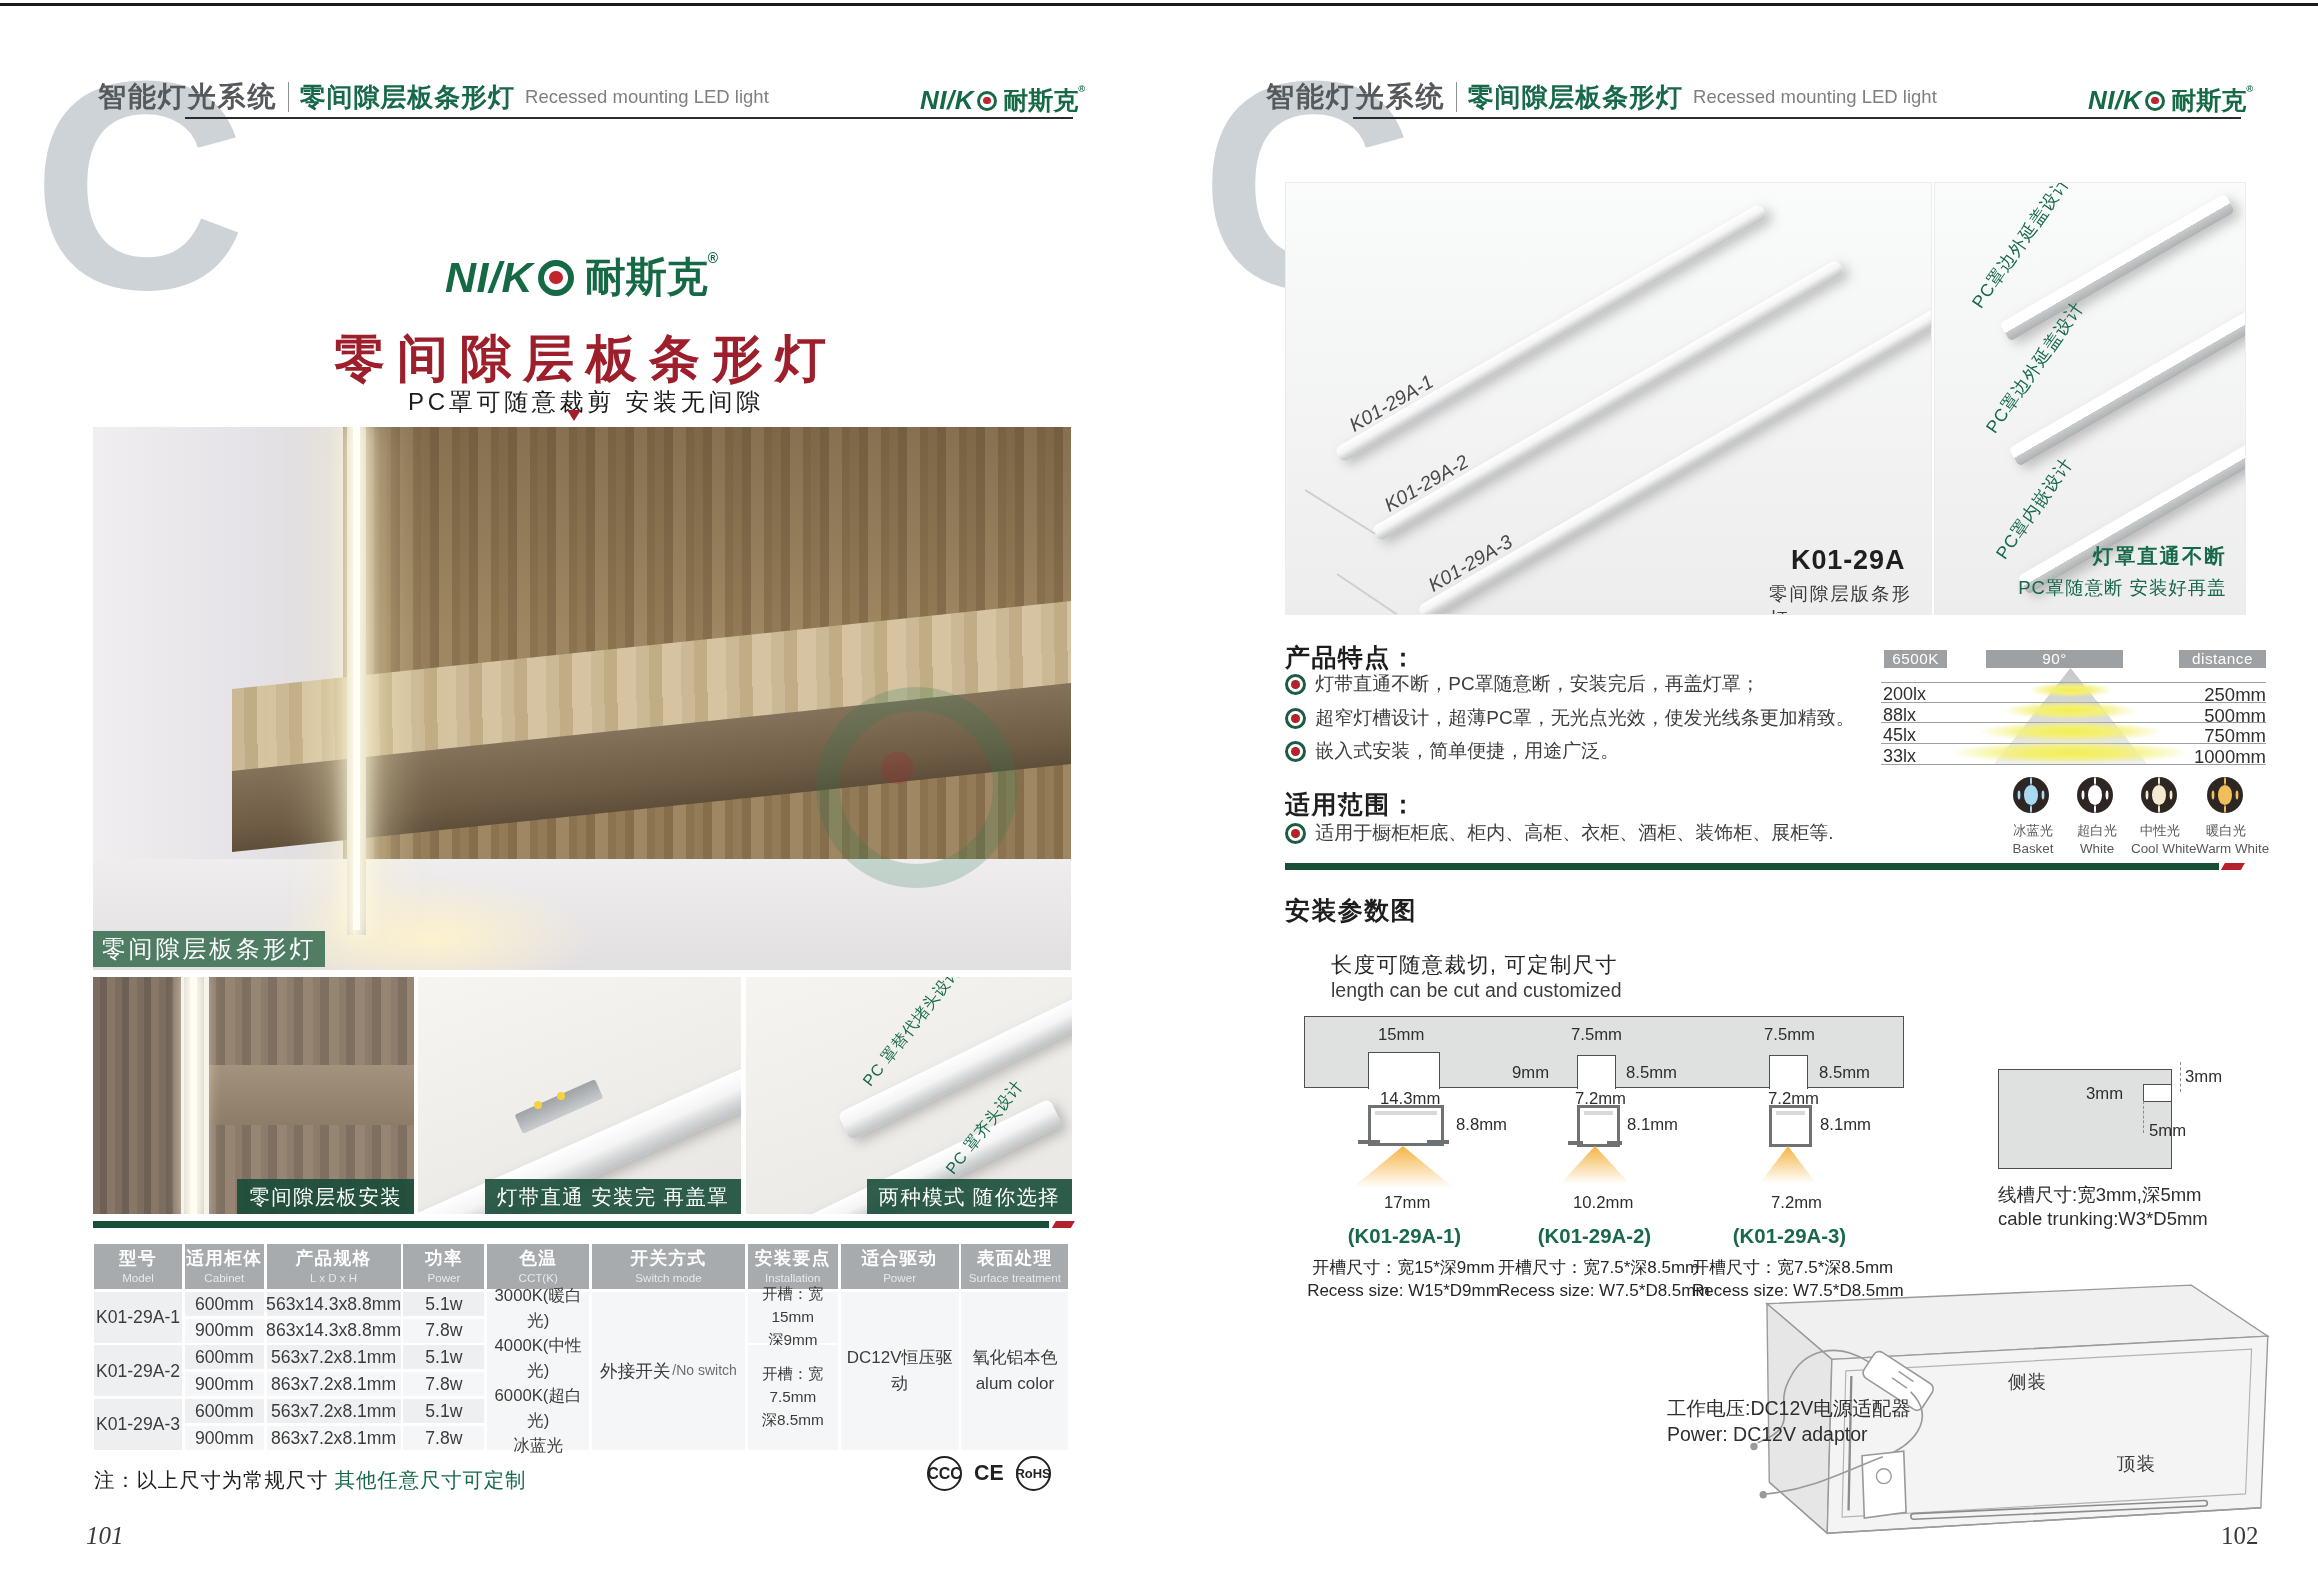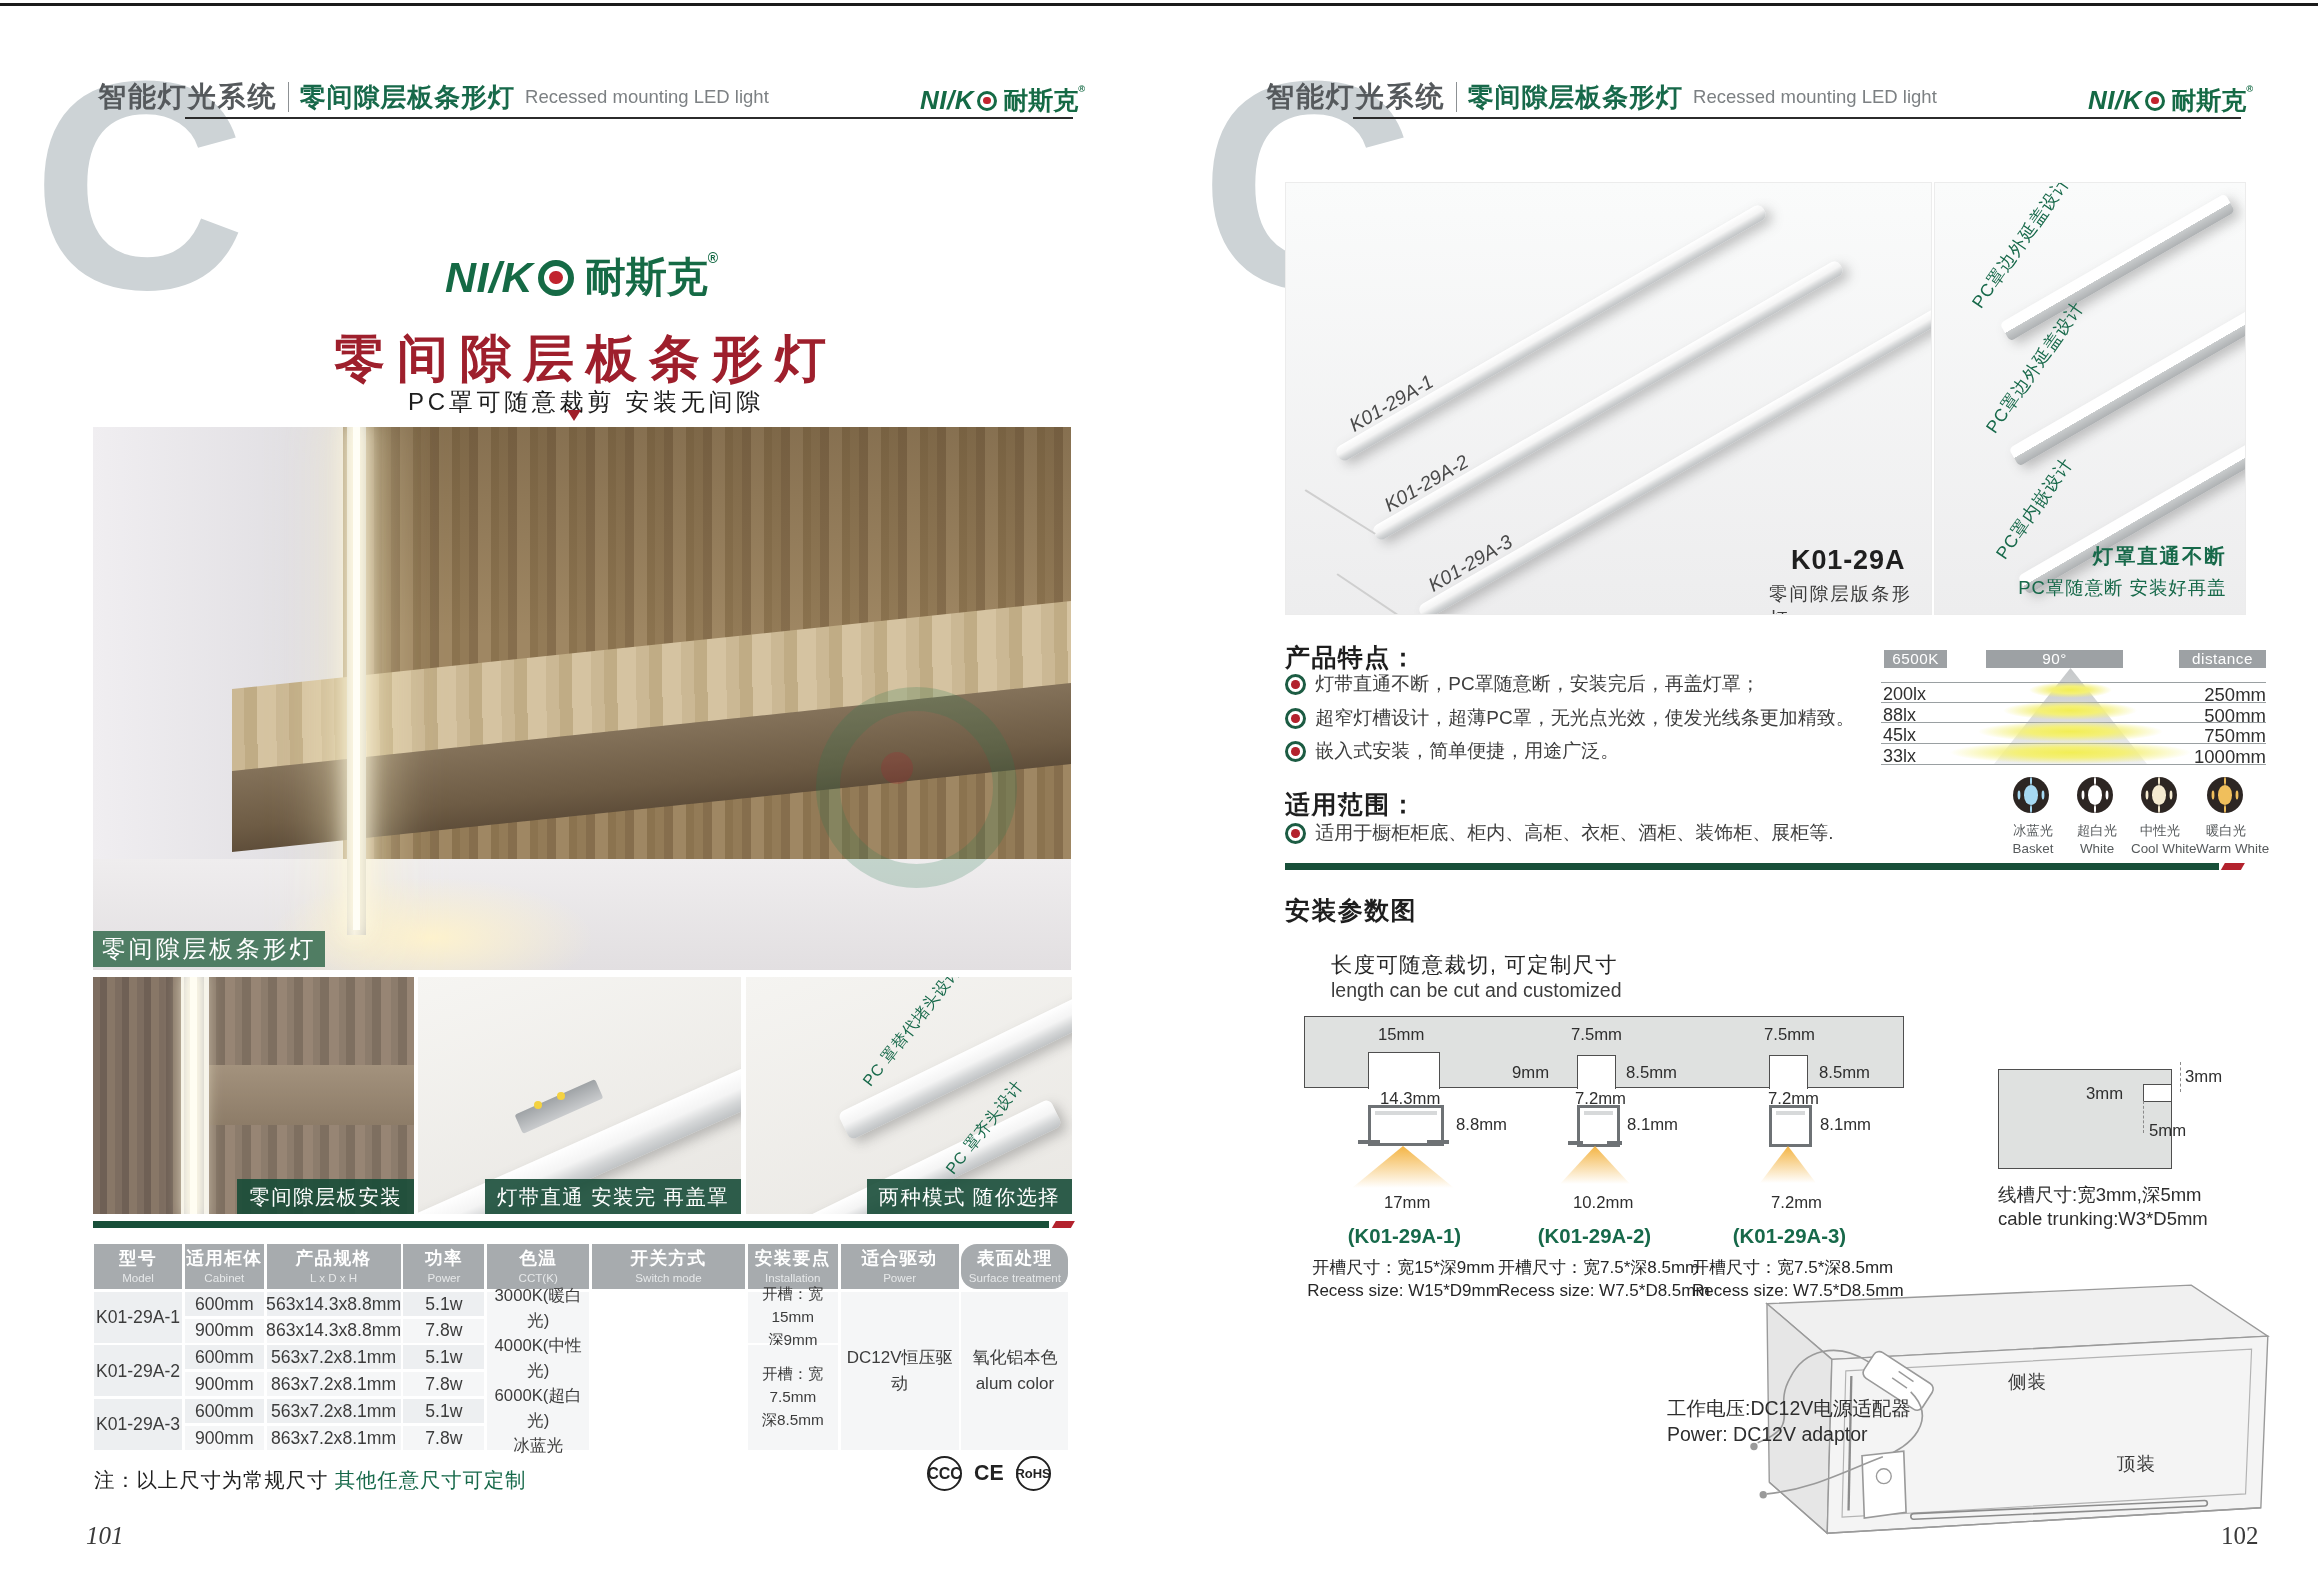--- a/index.html
+++ b/index.html
@@ -258,21 +258,21 @@
         <span class="th-en">Switch mode</span>
       </div>
     <div class="th" style="grid-column:7;grid-row:1;">
         <span class="th-cn">安装要点</span>
         <span class="th-en">Installation</span>
       </div>
     <div class="th" style="grid-column:8;grid-row:1;">
         <span class="th-cn">适合驱动</span>
         <span class="th-en">Power</span>
       </div>
-    <div class="th" style="grid-column:9;grid-row:1;border-radius:16px;">
+    <div class="th" style="grid-column:9;grid-row:1;">
         <span class="th-cn">表面处理</span>
         <span class="th-en">Surface treatment</span>
       </div>
 
     <div class="td" style="grid-column:1;grid-row:2/span 2;">K01-29A-1</div>
     <div class="td" style="grid-column:2;grid-row:2;">600mm</div>
     <div class="td" style="grid-column:3;grid-row:2;">563x14.3x8.8mm</div>
     <div class="td" style="grid-column:4;grid-row:2;">5.1w</div>
     <div class="td alt" style="grid-column:2;grid-row:3;">900mm</div>
     <div class="td alt" style="grid-column:3;grid-row:3;">863x14.3x8.8mm</div>
@@ -292,20 +292,24 @@
     <div class="td" style="grid-column:4;grid-row:6;">5.1w</div>
     <div class="td alt" style="grid-column:2;grid-row:7;">900mm</div>
     <div class="td alt" style="grid-column:3;grid-row:7;">863x7.2x8.1mm</div>
     <div class="td alt" style="grid-column:4;grid-row:7;">7.8w</div>
 
     <div class="td alt" style="grid-column:5;grid-row:2/span 6;font-size:16.7px;">
       <span>3000K(暖白光)</span>
       <span>4000K(中性光)</span>
       <span>6000K(超白光)</span>
       <span>冰蓝光</span>
+    </div>
+    <div class="td alt" style="grid-column:6;grid-row:2/span 6;flex-direction:row;gap:1.9px;">
+      <span>外接开关</span>
+      <span class="en-small">/No switch</span>
     </div>
     <div class="td alt" style="grid-column:7;grid-row:2/span 2;font-size:15.3px;">
       <span>开槽：宽15mm</span>
       <span>深9mm</span>
     </div>
     <div class="td alt" style="grid-column:7;grid-row:4/span 4;font-size:15.3px;">
       <span>开槽：宽7.5mm</span>
       <span>深8.5mm</span>
     </div>
     <div class="td alt" style="grid-column:8;grid-row:2/span 6;font-size:17px;">DC12V恒压驱动</div>

